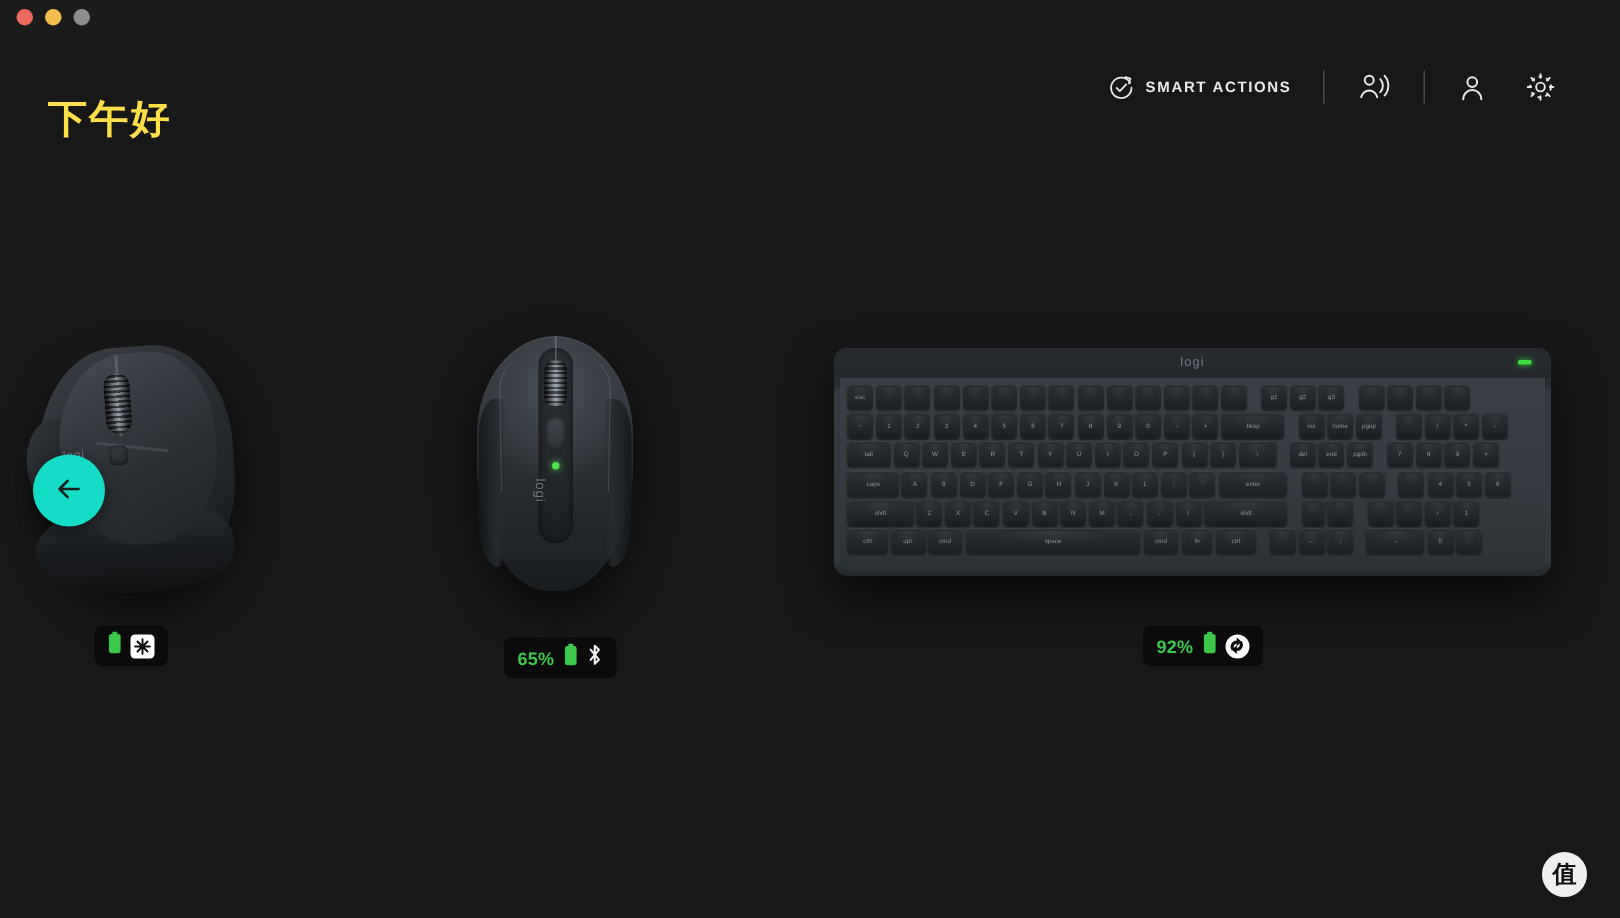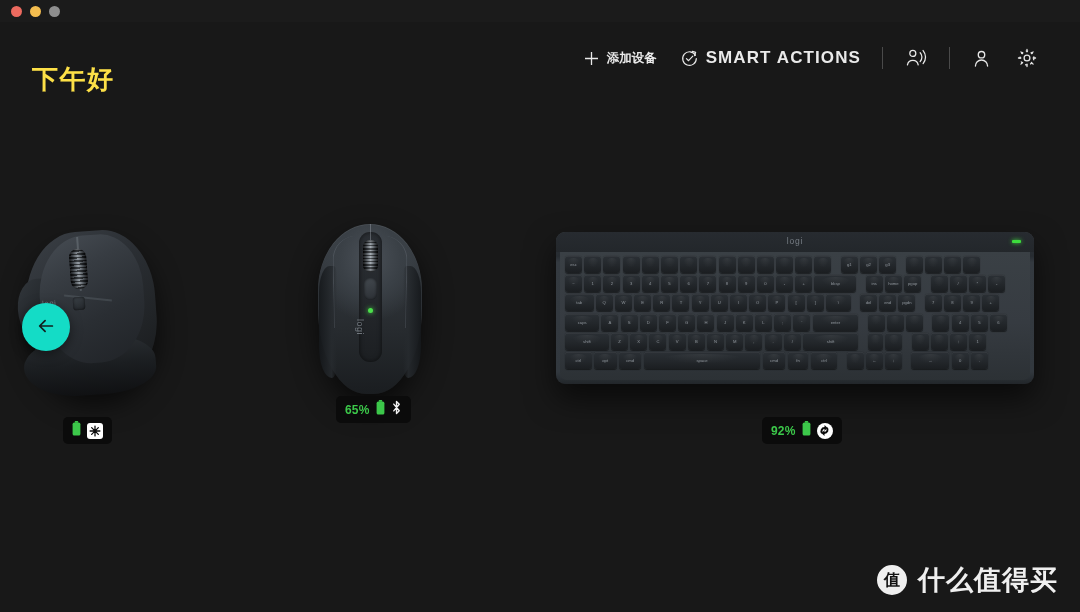--- a/index.html
+++ b/index.html
@@ -41,21 +41,21 @@
     position:absolute; right:30px; top:19px;
     display:flex; align-items:center; gap:0;
     height:34px;
   }
   .tb-btn{
     display:flex; align-items:center; gap:8px;
     color:#e8e8e8; background:none; border:none;
     height:34px; padding:0 12px; cursor:pointer;
   }
   .tb-label{ font-size:12.5px; font-weight:600; color:#eaeaea; }
-  .tb-label.caps{ letter-spacing:1.1px; font-size:17px; }
+  .tb-label.caps{ letter-spacing:1.1px; font-size:10px; }
   .tb-icon{ display:flex; align-items:center; justify-content:center; }
   .tb-icononly{ padding:0 13px; }
   .tb-sep{
     width:1px; height:22px; background:#4a4a4a; margin:0 9px;
     display:block;
   }
 
   
   .devices{
     position:absolute; top:94px; left:0; width:1080px; height:400px;
@@ -266,21 +266,21 @@
   .batt{ display:block; }
   .conn-chip{
     width:16px; height:16px; border-radius:3px; background:#fff;
     display:flex; align-items:center; justify-content:center;
   }
   .conn-round{
     width:16px; height:16px; border-radius:50%; background:#fff;
     display:flex; align-items:center; justify-content:center;
   }
   #badge1{ left:63px; top:417px; }
-  #badge2{ left:336px; top:396px;align-items:center; }
+  #badge2{ left:336px; top:425px;align-items:center; }
   #badge3{ left:762px; top:417px; }
 
   
   .watermark{
     position:absolute; right:22px; bottom:14px;
     display:flex; align-items:center; gap:11px;
   }
   .wm-logo{
     width:30px; height:30px; border-radius:50%;
     background:#efefef; color:#111;
@@ -303,28 +303,20 @@
       <span class="light yellow"></span>
       <span class="light grey"></span>
     </div>
   </div>
 
   <div class="header">
     <div class="greeting">下午好</div>
 
     <div class="toolbar">
 
-      <button class="tb-btn">
-        <span class="tb-icon">
-          <svg width="15" height="15" viewBox="0 0 15 15">
-              <path d="M7.5 1v13M1 7.5h13" stroke="#e8e8e8" stroke-width="1.3" fill="none"></path>
-            </svg>
-        </span>
-        <span class="tb-label">添加设备</span>
-      </button>
 
       <button class="tb-btn">
         <span class="tb-icon">
           <svg width="17" height="17" viewBox="0 0 20 20">
             <path d="M17 6.2A8 8 0 1 0 18 10" stroke="#e8e8e8" stroke-width="1.4" fill="none" stroke-linecap="round"></path>
             <path d="M13.4 1.6l3.8 1.2-1.2 3.8" stroke="#e8e8e8" stroke-width="1.4" fill="none" stroke-linecap="round" stroke-linejoin="round"></path>
             <path d="M6.4 10.1l2.5 2.5 5-5.3" stroke="#e8e8e8" stroke-width="1.4" fill="none" stroke-linecap="round" stroke-linejoin="round"></path>
           </svg>
         </span>
         <span class="tb-label caps">SMART ACTIONS</span>
@@ -601,16 +593,15 @@
     <span class="conn-round">
       <svg width="13" height="13" viewBox="0 0 14 14">
         <path d="M10.4 4.2L7 1v2.3a4.4 4.4 0 0 0-3.4 7.2l1.5-1.5A2.3 2.3 0 0 1 7 5.5V7.4z" fill="#0b0b0b"></path>
         <path d="M3.6 9.8L7 13v-2.3a4.4 4.4 0 0 0 3.4-7.2L8.9 5A2.3 2.3 0 0 1 7 8.5V6.6z" fill="#0b0b0b"></path>
       </svg>
     </span>
   </div>
 
   <div class="watermark">
     <span class="wm-logo">值</span>
-    <span class="wm-text">什么值得买</span>
   </div>
 
 </div>
 
 </body></html>

